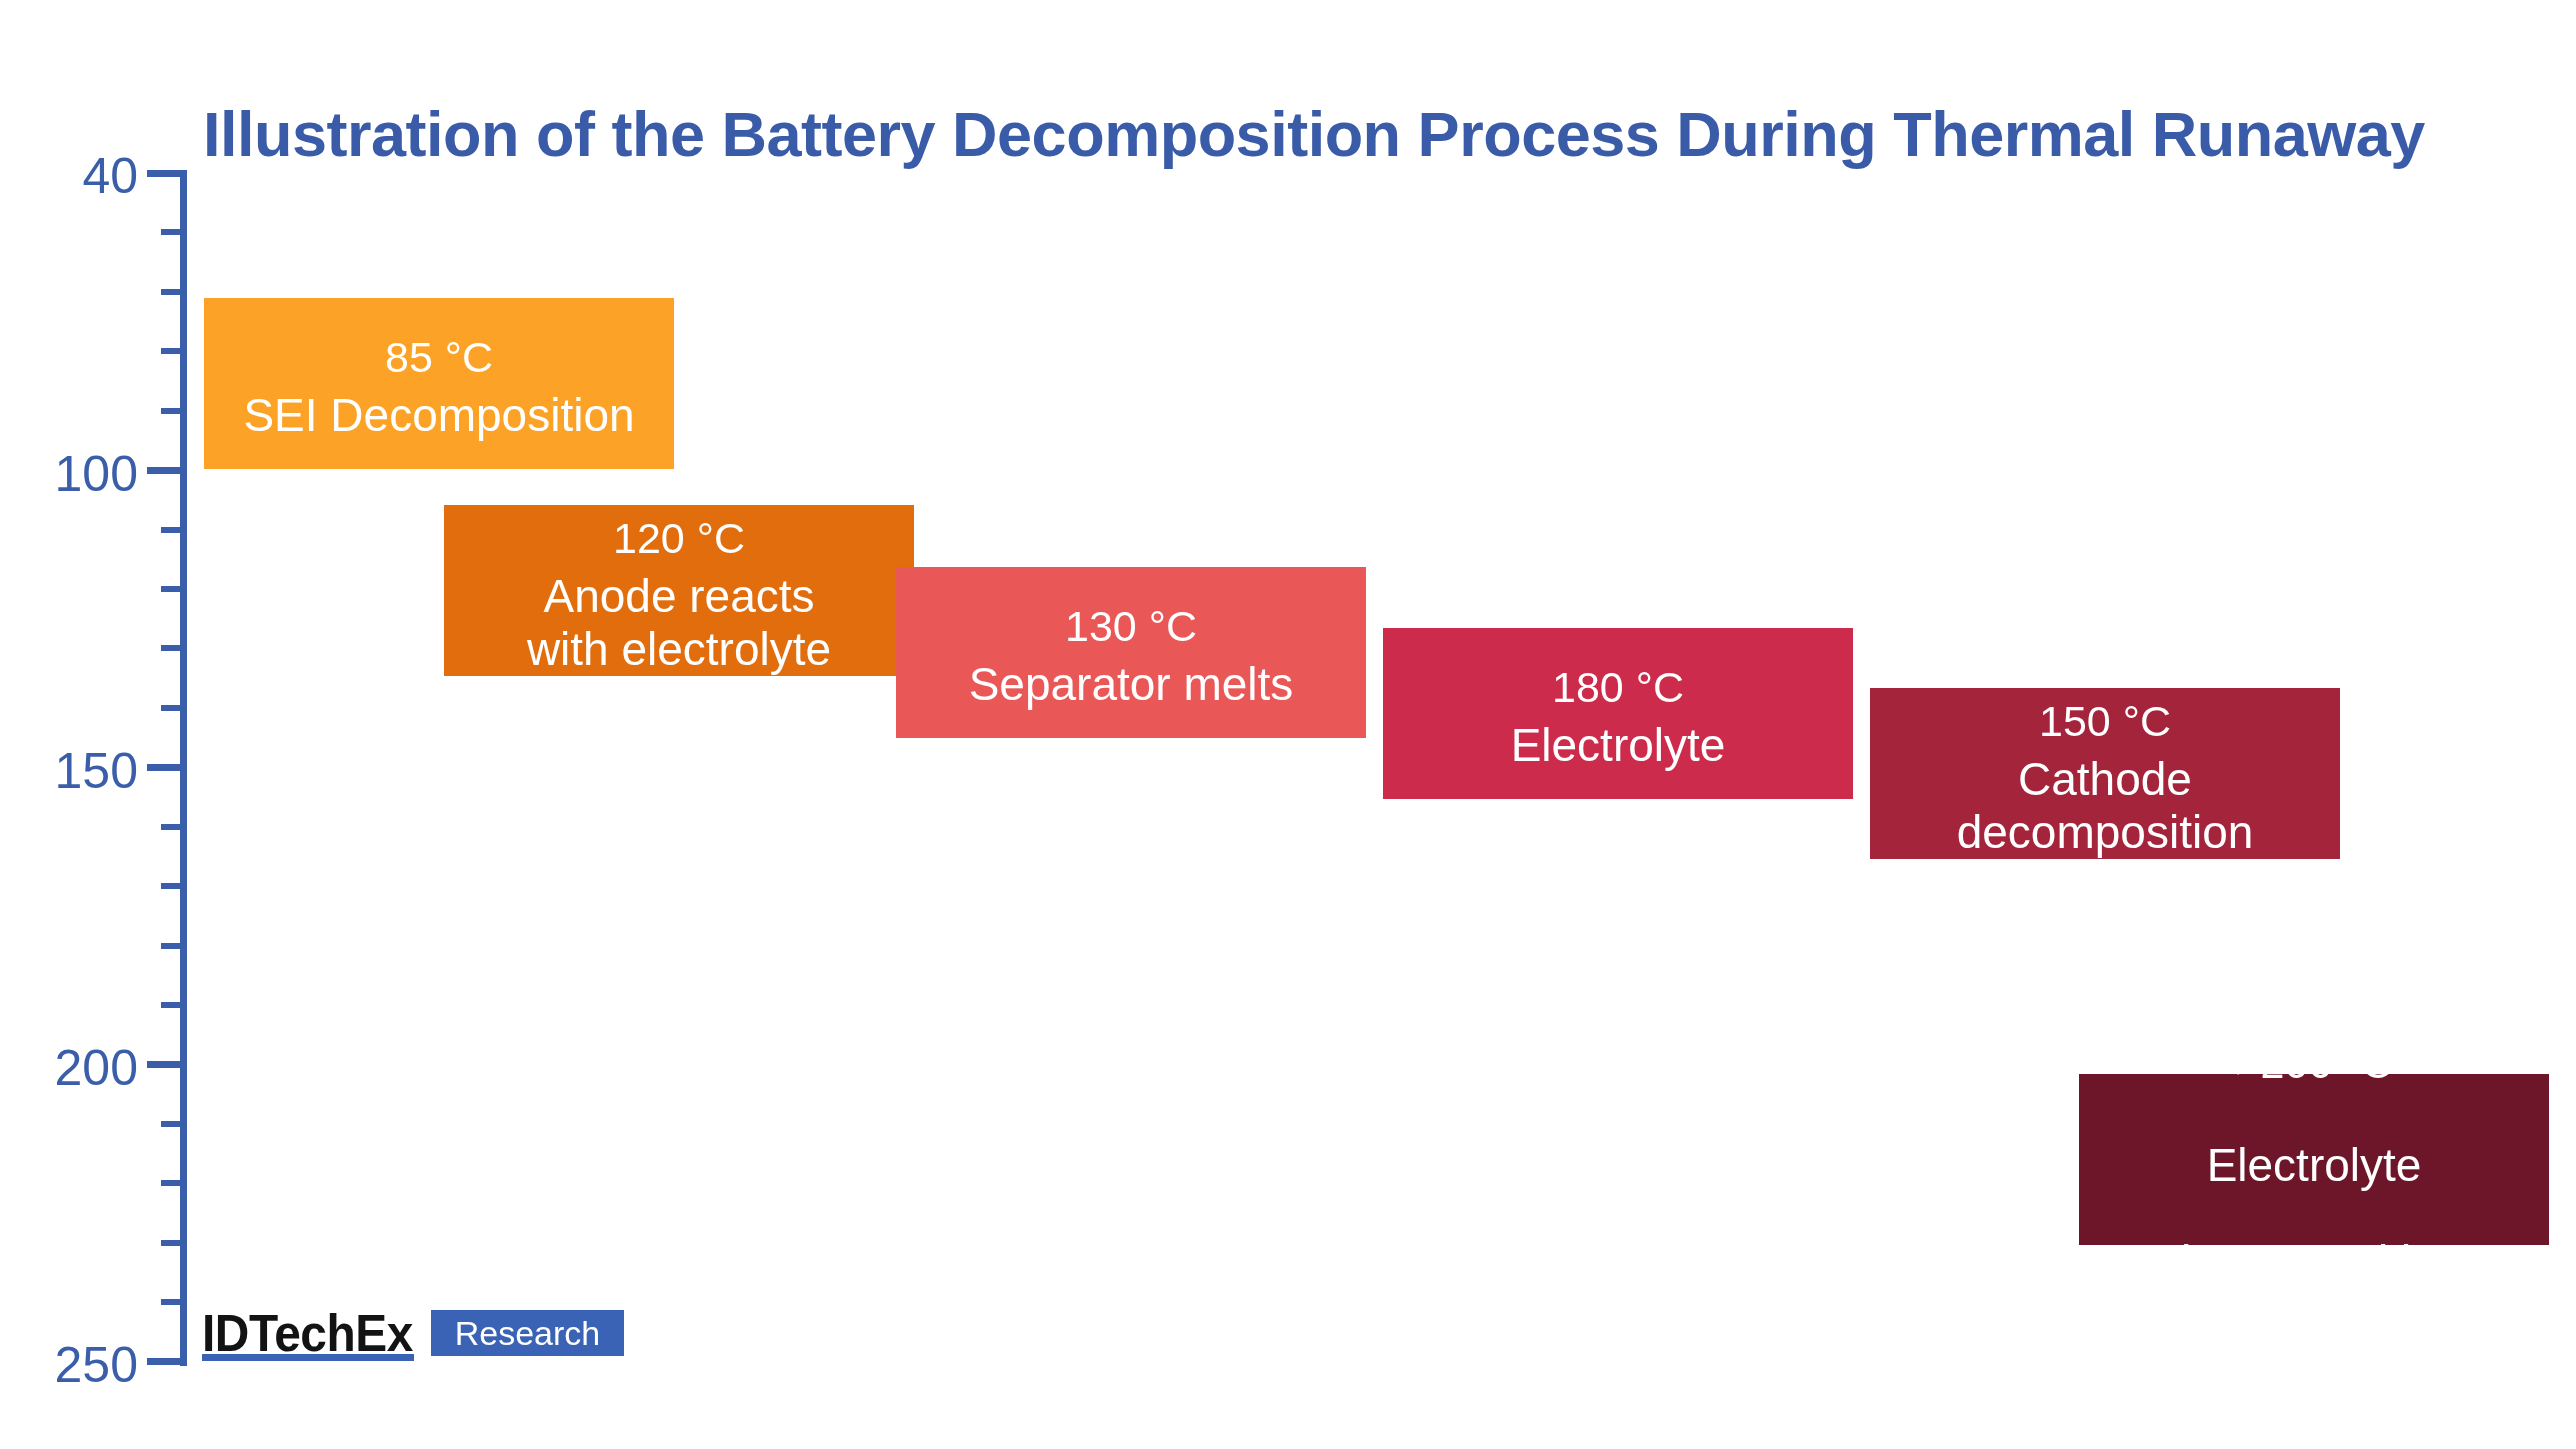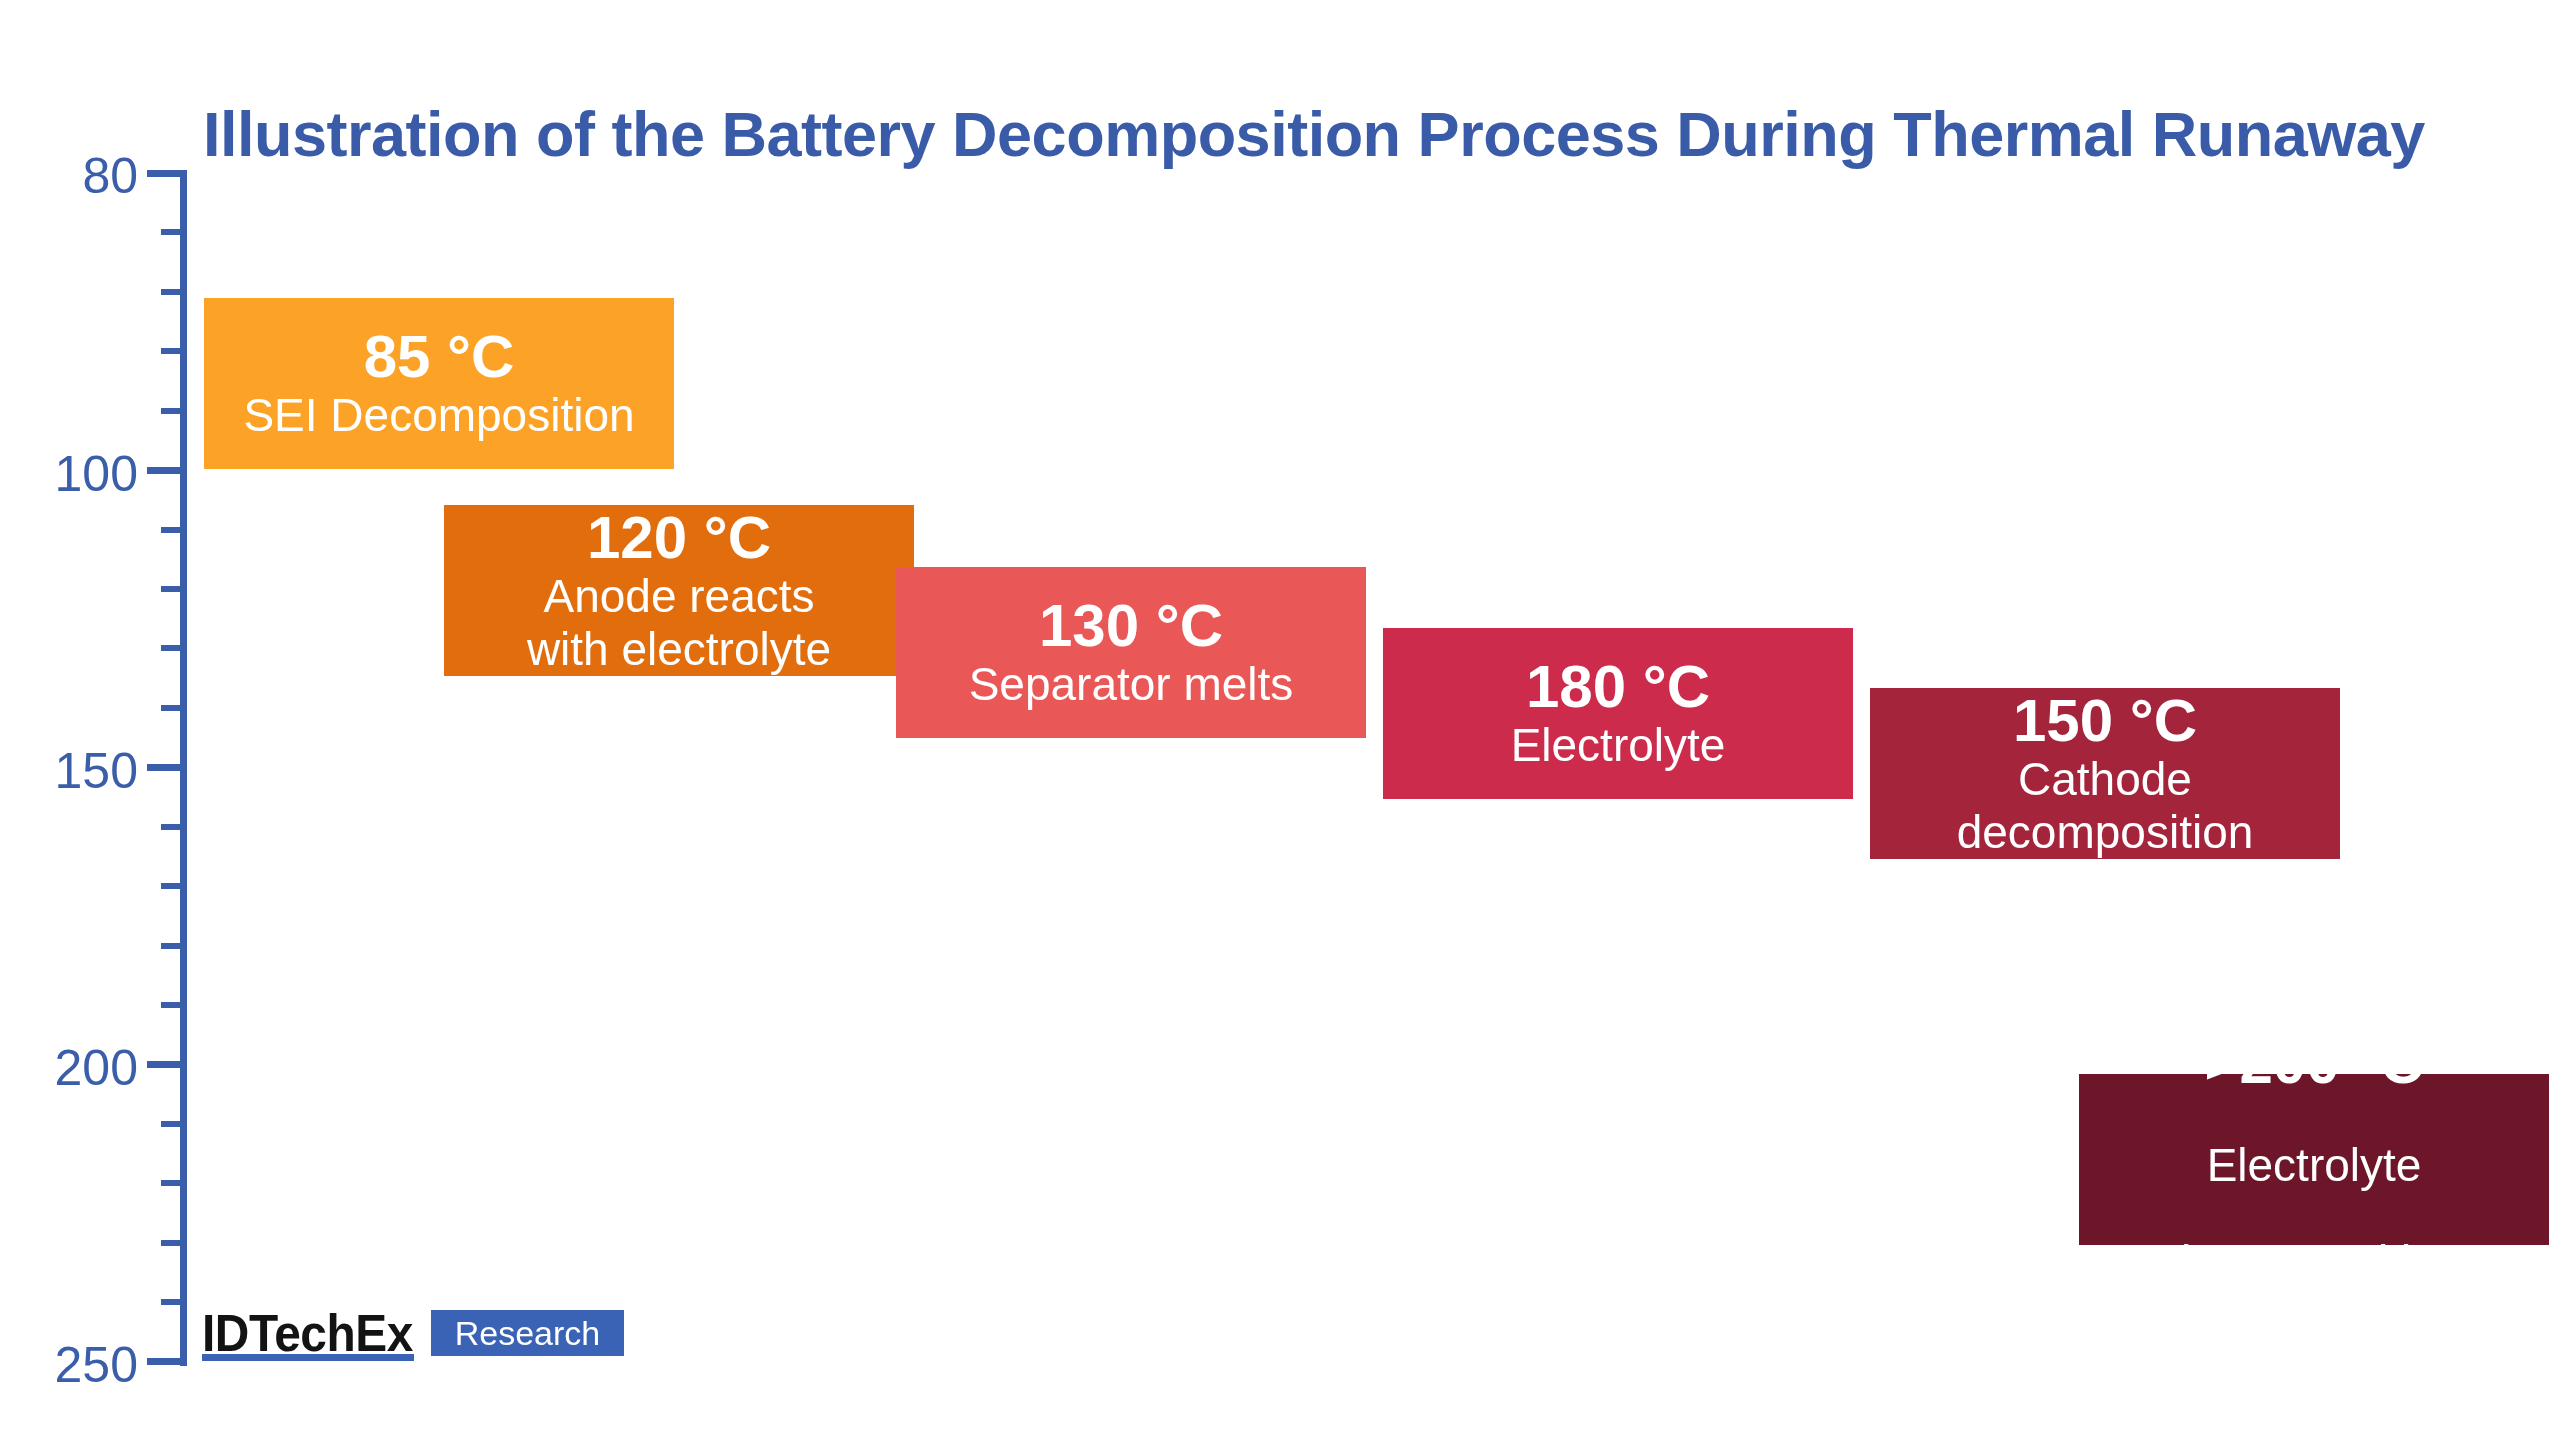--- a/index.html
+++ b/index.html
@@ -22,21 +22,21 @@
   .tick.minor{left:161px;width:23px;height:6.2px;}
   .tick-label{
     position:absolute;left:0;width:138px;text-align:right;
     font-size:50px;line-height:1;color:var(--axis-blue,#3A5EA9);
   }
   .stage{
     position:absolute;width:470px;height:171px;
     display:flex;flex-direction:column;align-items:center;justify-content:center;
     color:#ffffff;text-align:center;white-space:nowrap;
   }
-  .stage .temp{font-size:60px;line-height:64px;font-weight:700;}
+  .stage .temp{font-size:43px;line-height:64px;font-weight:400;}
   .stage .desc{font-size:46px;line-height:53px;font-weight:400;}
   .logo-text{
     position:absolute;left:202px;top:1307px;
     font-size:52px;font-weight:700;letter-spacing:-0.5px;line-height:1;
     color:var(--brand-black,#131313);
     transform:scaleX(0.92);transform-origin:0 0;white-space:nowrap;
   }
   .logo-underline{
     position:absolute;left:202px;top:1354px;width:212px;height:6.7px;
     background:var(--logo-blue,#3A63B5);
@@ -52,21 +52,21 @@
 <body style="--title-blue: #3A5CA8; --axis-blue: #3A5EA9; --logo-blue: #3A63B5; --brand-black: #131313;">
 
 <div>
 
   <h1 class="chart-title">Illustration of the Battery Decomposition Process During Thermal Runaway</h1>
 
   <div>
     <div class="axis-line"></div>
     <div id="axis-ticks">
         <div class="tick major" style="top: 170px;"></div>
-        <div class="tick-label" style="top: 151px;">80</div>
+        <div class="tick-label" style="top: 151px;">40</div>
         <div class="tick minor" style="top: 229px;"></div>
         <div class="tick minor" style="top: 289px;"></div>
         <div class="tick minor" style="top: 348px;"></div>
         <div class="tick minor" style="top: 408px;"></div>
         <div class="tick major" style="top: 467px;"></div>
         <div class="tick-label" style="top: 449px;">100</div>
         <div class="tick minor" style="top: 527px;"></div>
         <div class="tick minor" style="top: 586px;"></div>
         <div class="tick minor" style="top: 645px;"></div>
         <div class="tick minor" style="top: 705px;"></div>

